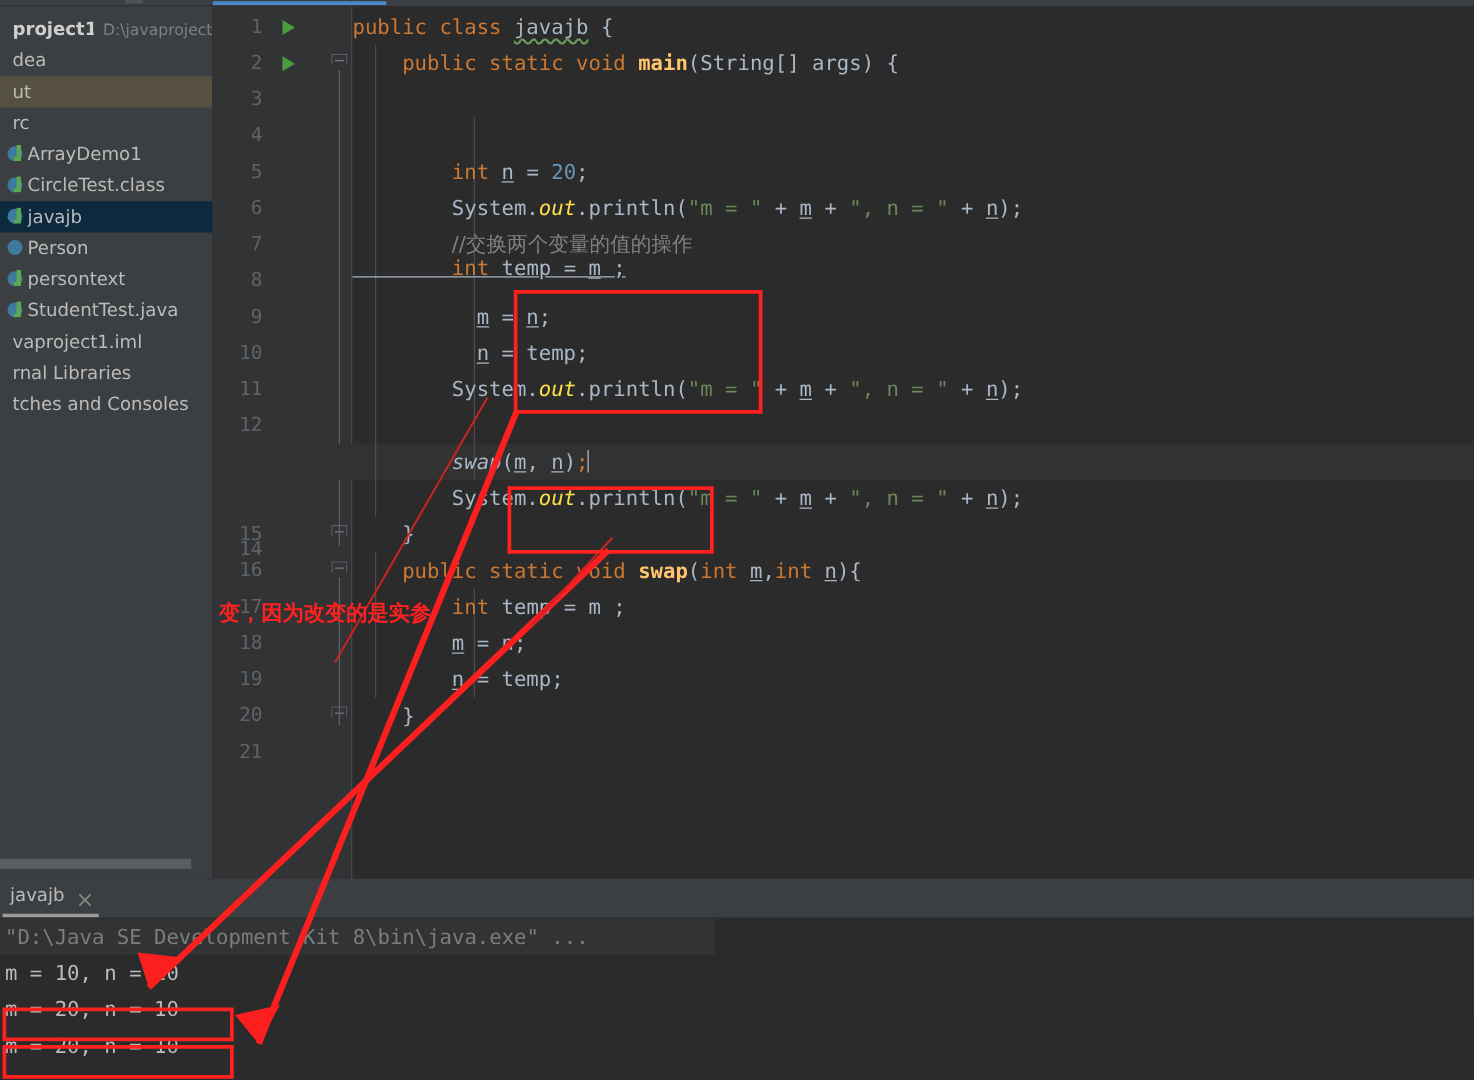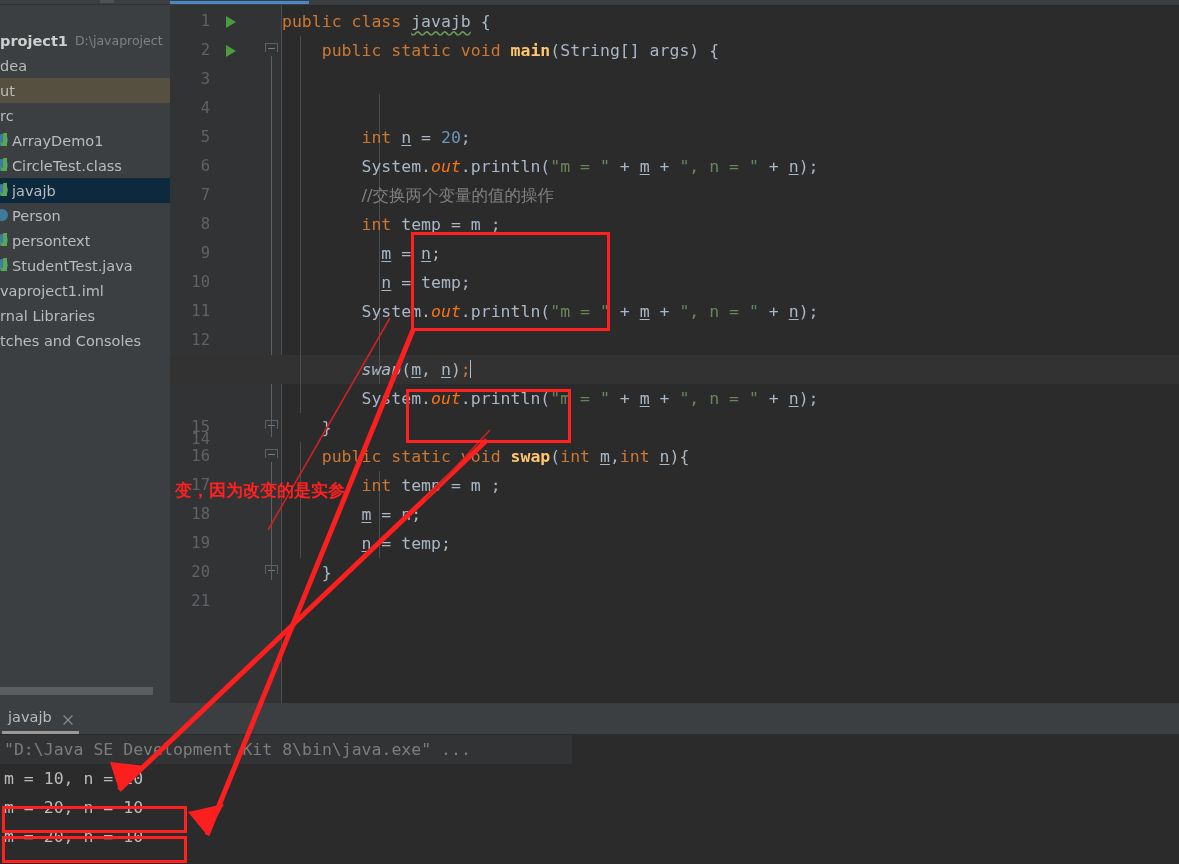--- a/index.html
+++ b/index.html
@@ -20,22 +20,21 @@
     position: absolute; left: 0; top: 0; width: 170px; height: 5px;
     background: #3c3f41; border-bottom: 1px solid #323232;
   }
   #sidebar-topbar .nub {
     position: absolute; left: 100px; top: 0; width: 14px; height: 3px; background: #4e5254;
   }
   .tree-row {
     position: absolute; left: 0; width: 170px; height: 25px;
     display: flex; align-items: center;
     font-size: 14.5px; color: #bbbbbb; white-space: nowrap;
-    padding-left: 0px;
-    margin-top: 17px;
+    padding-left: 10px;
   }
   .tree-row .lbl { overflow: hidden; }
   .tree-row .sub { color: #808080; font-size: 12.5px; margin-left: 7px; }
   .tree-row.bold .lbl { font-weight: bold; color: #cfcfcf; }
   .tree-row.sel-out { background: #55503f; }
   .tree-row.sel-file { background: #0d293e; }
   .jicon {
     position: relative; width: 13px; height: 15px; margin-right: 3px;
     flex: 0 0 13px; margin-left: -4px;
   }
@@ -115,21 +114,21 @@
     position: absolute; left: 0; width: 1009px; height: 29px; background: #323232;
   }
   .indent-guide {
     position: absolute; width: 1px; background: #4b4e50;
   }
 
   
   .kw { color: #cc7832; }
   .str { color: #6a8759; }
   .num { color: #6897bb; }
-  .fld { color: #f97316; font-style: italic; }
+  .fld { color: #fde047; font-style: italic; }
   .mthb { color: #ffc66d; font-weight: bold; }
   .cmt { color: #808080; font-family: "DejaVu Sans", sans-serif; }
   .plain { color: #a9b7c6; }
   .param { color: #a9b7c6; text-decoration: underline; text-underline-offset: 2px; }
   .ital { font-style: italic; }
   .sq { color: #a9b7c6; text-decoration: underline wavy #6a9b5b; text-decoration-skip-ink: none; text-underline-offset: 3px; }
   .caret {
     display: inline-block; width: 1px; height: 18px; background: #bbbbbb;
     vertical-align: -3px; margin-left: -1px;
   }
@@ -308,21 +307,21 @@
         <div class="indent-guide" style="left: 18px; top: 31px; height: 377px;"></div>
         <div class="indent-guide" style="left: 18px; top: 437px; height: 116px;"></div>
         <div class="indent-guide" style="left: 97px; top: 89px; height: 290px;"></div>
         <div class="indent-guide" style="left: 97px; top: 466px; height: 87px;"></div>
         <div class="cline" style="top: 2px;"><span class="kw">public</span> <span class="kw">class</span> <span class="sq">javajb</span> <span class="plain">{</span></div>
         <div class="cline" style="top: 31px;">    <span class="kw">public</span> <span class="kw">static</span> <span class="kw">void</span> <span class="mthb">main</span><span class="plain">(</span><span class="plain">String[] args</span><span class="plain">) {</span></div>
         <div class="cline" style="top: 60px;"></div>
         <div class="cline" style="top: 118px;">        <span class="kw">int</span> <span class="param">n</span> <span class="plain">=</span> <span class="num">20</span><span class="plain">;</span></div>
         <div class="cline" style="top: 147px;">        <span class="plain">System.</span><span class="fld">out</span><span class="plain">.println(</span><span class="str">"m = "</span> <span class="plain">+</span> <span class="param">m</span> <span class="plain">+</span> <span class="str">", n = "</span> <span class="plain">+</span> <span class="param">n</span><span class="plain">);</span></div>
         <div class="cline" style="top: 176px;">        <span class="cmt">//交换两个变量的值的操作</span></div>
-        <div class="cline" style="top: 205px;">        <span class="kw">int</span> <span class="plain">temp =</span> <span class="param">m</span> <span class="plain">;</span></div>
+        <div class="cline" style="top: 195px; text-decoration: underline;">        <span class="kw">int</span> <span class="plain">temp =</span> <span class="param">m</span> <span class="plain">;</span></div>
         <div class="cline" style="top: 234px;">          <span class="param">m</span> <span class="plain">=</span> <span class="param">n</span><span class="plain">;</span></div>
         <div class="cline" style="top: 263px;">          <span class="param">n</span> <span class="plain">= temp;</span></div>
         <div class="cline" style="top: 292px;">        <span class="plain">System.</span><span class="fld">out</span><span class="plain">.println(</span><span class="str">"m = "</span> <span class="plain">+</span> <span class="param">m</span> <span class="plain">+</span> <span class="str">", n = "</span> <span class="plain">+</span> <span class="param">n</span><span class="plain">);</span></div>
         <div class="cline" style="top: 321px;"></div>
         <div class="cline" style="top: 350px;">        <span class="plain ital">swap</span><span class="plain">(</span><span class="param">m</span><span class="plain">, </span><span class="param">n</span><span class="plain">)</span><span class="kw">;</span><span class="caret"></span></div>
         <div class="cline" style="top: 379px;">        <span class="plain">System.</span><span class="fld">out</span><span class="plain">.println(</span><span class="str">"m = "</span> <span class="plain">+</span> <span class="param">m</span> <span class="plain">+</span> <span class="str">", n = "</span> <span class="plain">+</span> <span class="param">n</span><span class="plain">);</span></div>
         <div class="cline" style="top: 408px;">    <span class="plain">}</span></div>
         <div class="cline" style="top: 437px;">    <span class="kw">public</span> <span class="kw">static</span> <span class="kw">void</span> <span class="mthb">swap</span><span class="plain">(</span><span class="kw">int</span> <span class="param">m</span><span class="plain">,</span><span class="kw">int</span> <span class="param">n</span><span class="plain">){</span></div>
         <div class="cline" style="top: 466px;">        <span class="kw">int</span> <span class="plain">temp = m ;</span></div>
         <div class="cline" style="top: 495px;">        <span class="param">m</span> <span class="plain">= n;</span></div>

